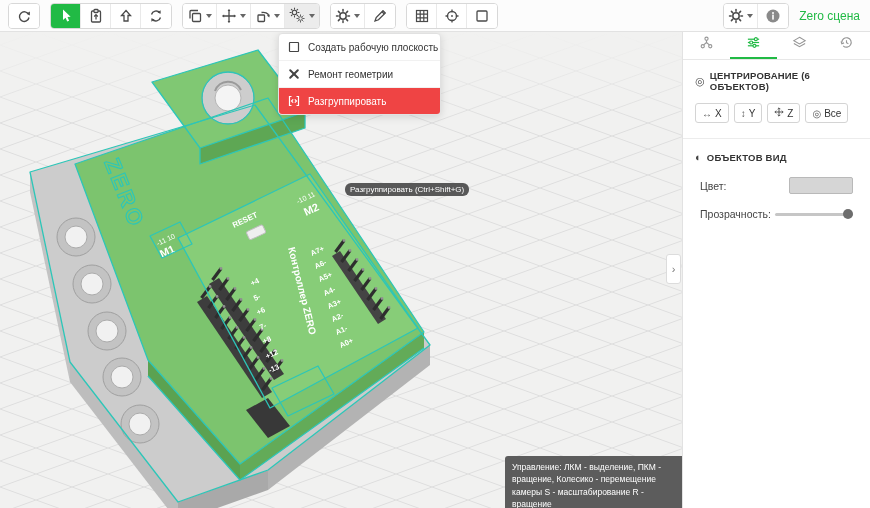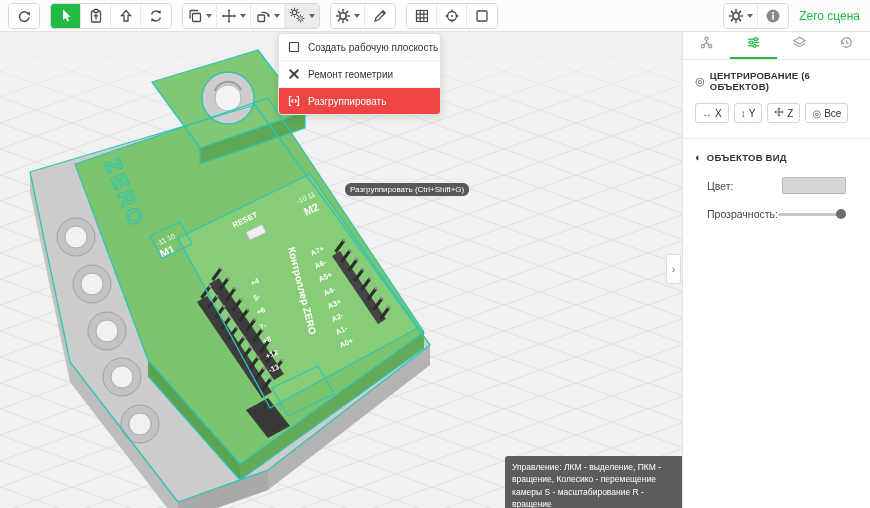--- a/index.html
+++ b/index.html
@@ -40,21 +40,21 @@
   .tabs{display:flex;height:27px;border-bottom:1px solid #e7e7e7;}
   .tab{flex:1;display:flex;align-items:center;justify-content:center;border-bottom:2px solid transparent;cursor:pointer;}
   .tab.active{border-bottom-color:#21ba45;}
   .section{padding:10px 12px 2px;}
   .sec-title{font-size:9.5px;font-weight:bold;color:#333;display:flex;align-items:center;gap:5px;letter-spacing:.2px;}
   .sec-title .glyph{font-size:11px;color:#444;font-weight:normal;}
   .axis-row{display:flex;gap:5px;margin:11px 0 13px;}
   .axis-btn{display:flex;align-items:center;gap:3px;border:1px solid #d4d4d4;border-radius:3px;background:#fff;padding:3px 6px;font-size:10px;color:#333;cursor:pointer;}
   .axis-btn .glyph{font-size:10px;color:#555;}
   .divider{border-top:1px solid #ececec;margin:0 0 2px;}
-  .prop-row{display:flex;align-items:center;justify-content:space-between;margin:14px 12px;font-size:10.5px;color:#444;}
+  .prop-row{display:flex;align-items:center;justify-content:space-between;margin:14px 5px;font-size:10.5px;color:#444;}
   .swatch{width:62px;height:15px;border:1px solid #b9b9b9;border-radius:2px;background:#d6d6d6;cursor:pointer;}
   .slider{position:relative;width:78px;height:11px;cursor:pointer;}
   .slider .track{position:absolute;top:4px;left:0;right:0;height:3px;background:#c6c6c6;border-radius:2px;}
   .slider .knob{position:absolute;top:0;right:0;width:10px;height:10px;border-radius:50%;background:#6d6d6d;}
 </style>
 </head>
 <body>
 
 <svg width="0" height="0" style="position:absolute" aria-hidden="true">
   <defs>

